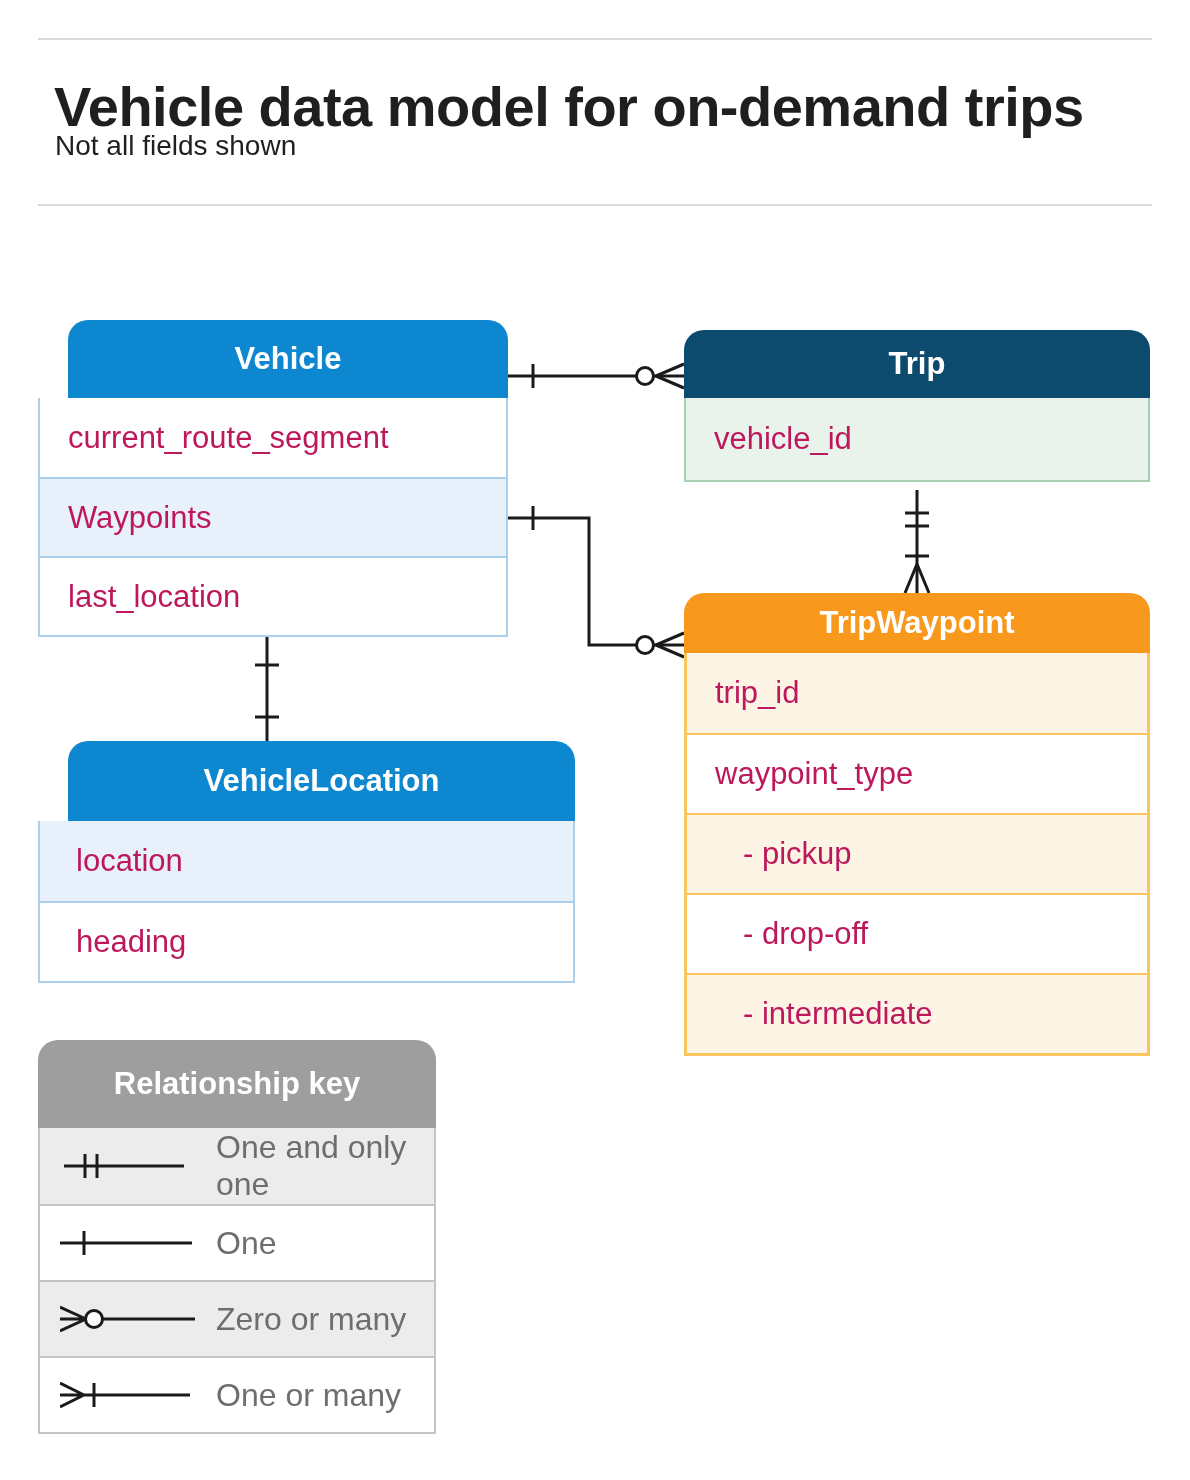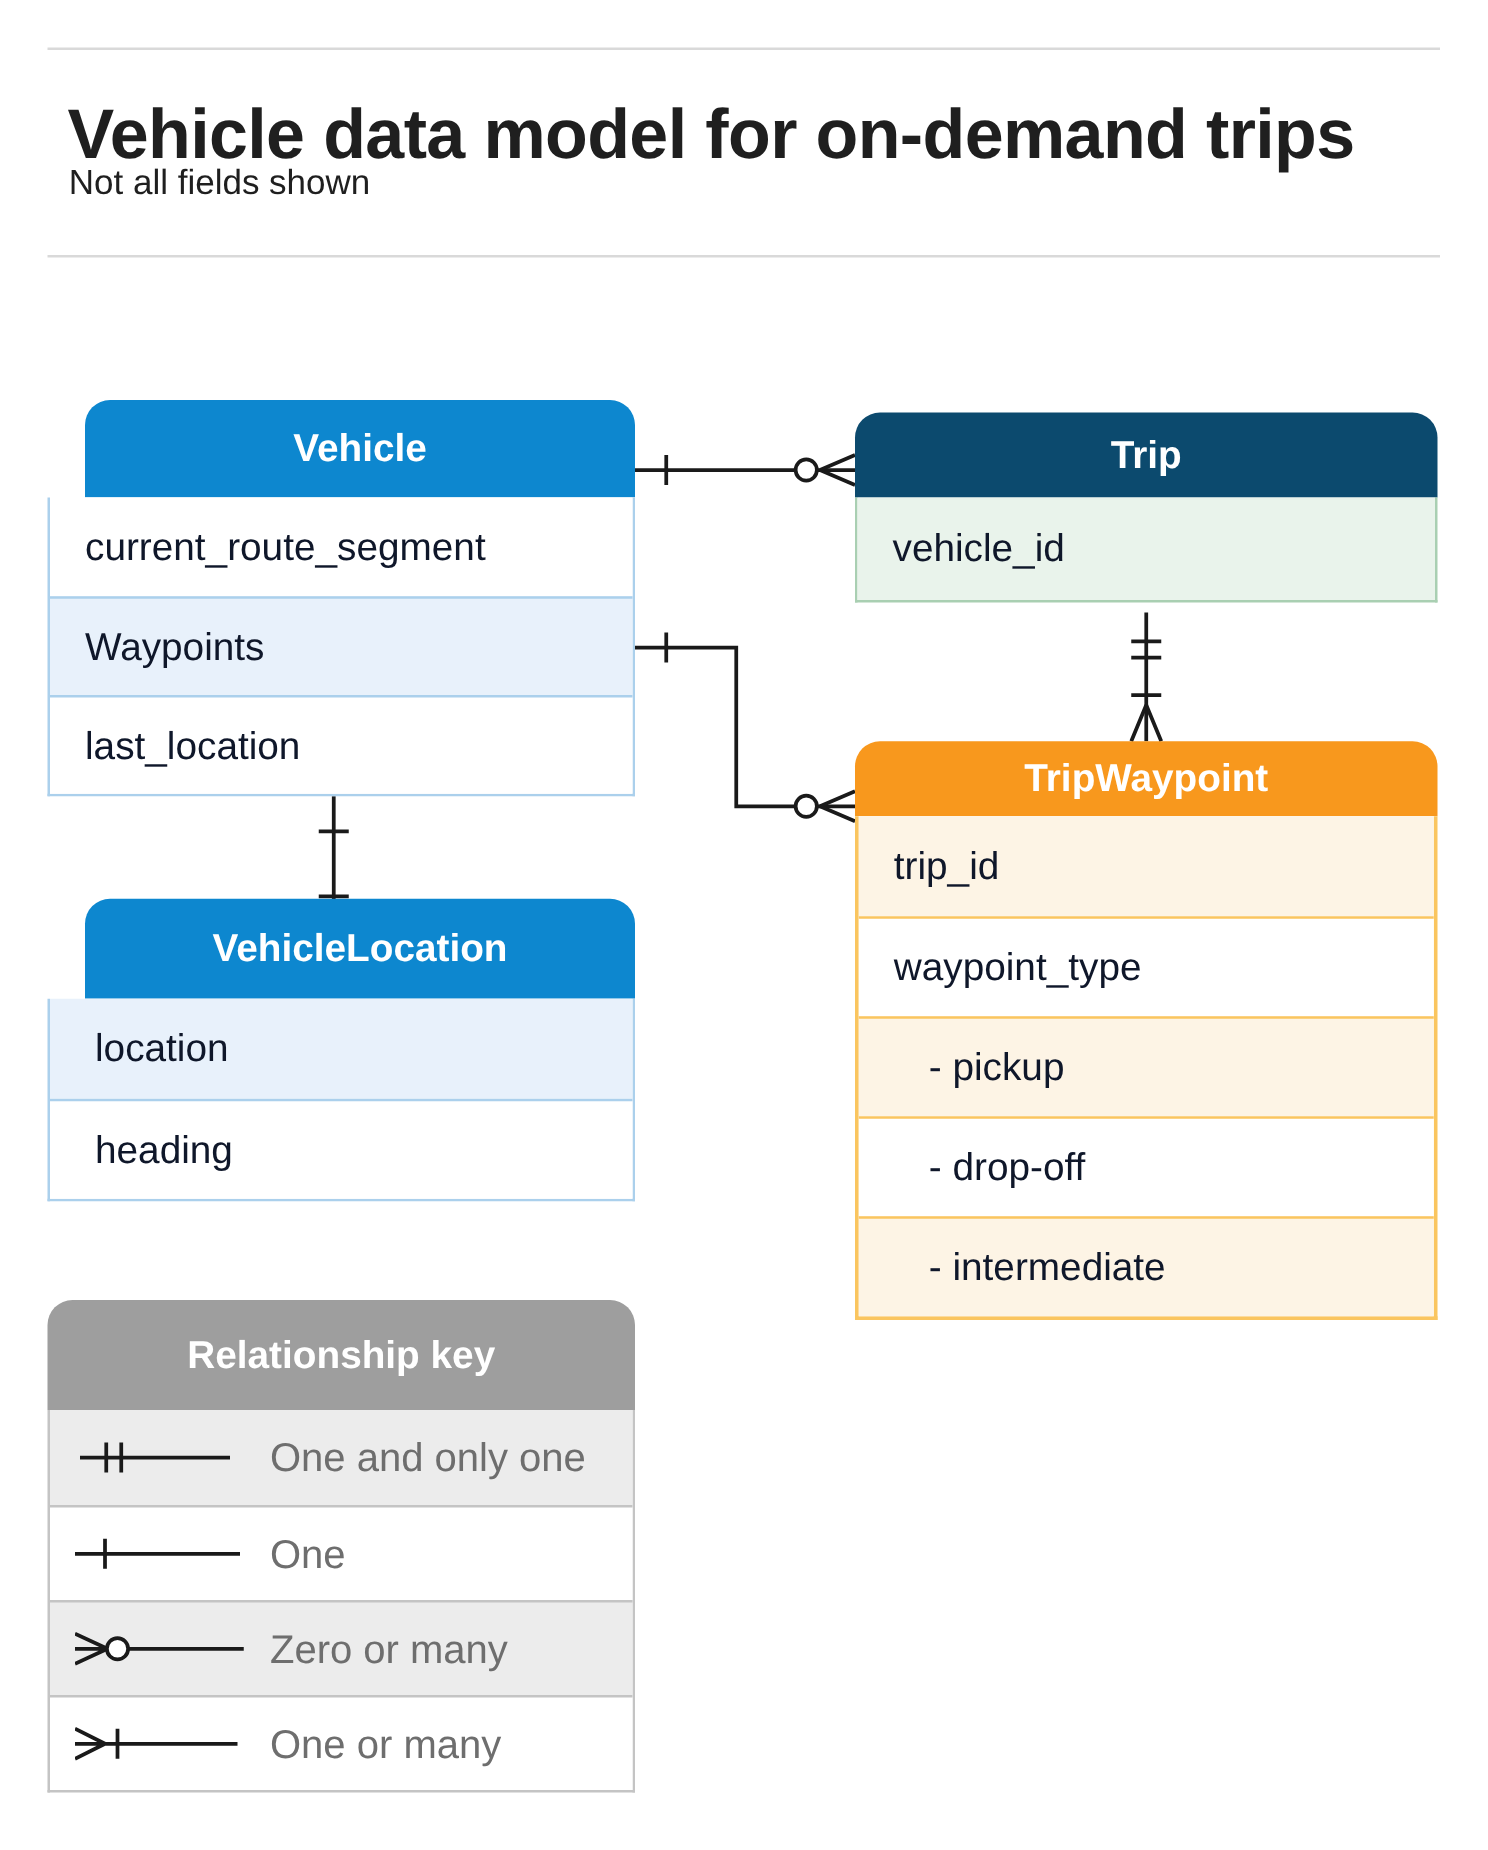--- a/index.html
+++ b/index.html
@@ -18,21 +18,21 @@
   .ccircle{stroke:#1a1a1a;stroke-width:3;fill:#ffffff;}
 
   .entity{position:absolute;box-sizing:border-box;}
   .ehead{
     border-radius:20px 20px 0 0;display:flex;align-items:center;justify-content:center;
     color:#ffffff;font-weight:bold;font-size:31px;
   }
   .erows{background:#ffffff;box-sizing:border-box;}
   .erow{
     display:flex;align-items:center;box-sizing:border-box;
-    padding-left:28px;font-size:31px;color:#0f172a;background:#ffffff;
+    padding-left:28px;font-size:31px;color:#be185d;background:#ffffff;
   }
   .erow.indent{padding-left:56px;}
 
   .e-vehicle .ehead,.e-vehiclelocation .ehead{background:#0d87cf;margin-left:30px;}
   .e-vehicle .ehead{height:78px;}          .e-vehicle .erow{height:79px;}
   .e-vehiclelocation .ehead{height:80px;}  .e-vehiclelocation .erow{height:80px;padding-left:36px;}
   .e-vehicle .erows,.e-vehiclelocation .erows{border:2px solid #abd0ec;border-top:none;}
   .e-vehicle .erow + .erow,.e-vehiclelocation .erow + .erow{border-top:2px solid #abd0ec;}
   .e-vehicle .tint,.e-vehiclelocation .tint{background:#e8f1fb;}
 
@@ -112,29 +112,29 @@
     <div class="ehead">TripWaypoint</div>
     <div class="erows">
       <div class="erow tint">trip_id</div>
       <div class="erow">waypoint_type</div>
       <div class="erow tint indent">- pickup</div>
       <div class="erow indent">- drop-off</div>
       <div class="erow tint indent">- intermediate</div>
     </div>
   </div>
 
-  <div class="entity e-vehiclelocation" style="left:38px;top:719px;width:470px">
+  <div class="entity e-vehiclelocation" style="left:38px;top:741px;width:537px">
     <div class="ehead">VehicleLocation</div>
     <div class="erows">
       <div class="erow tint">location</div>
       <div class="erow">heading</div>
     </div>
   </div>
 
-  <div class="entity e-key" style="left:38px;top:1040px;width:470px">
+  <div class="entity e-key" style="left:38px;top:1040px;width:398px">
     <div class="ehead">Relationship key</div>
     <div class="erows">
 
       <div class="krow tint">
         <svg class="ksym" width="150" height="40" viewBox="0 0 150 40">
           <path class="cline" d="M4,20 H124 M25,8 V32 M37,8 V32"></path>
         </svg>
         <span class="klabel">One and only one</span>
       </div>
 

